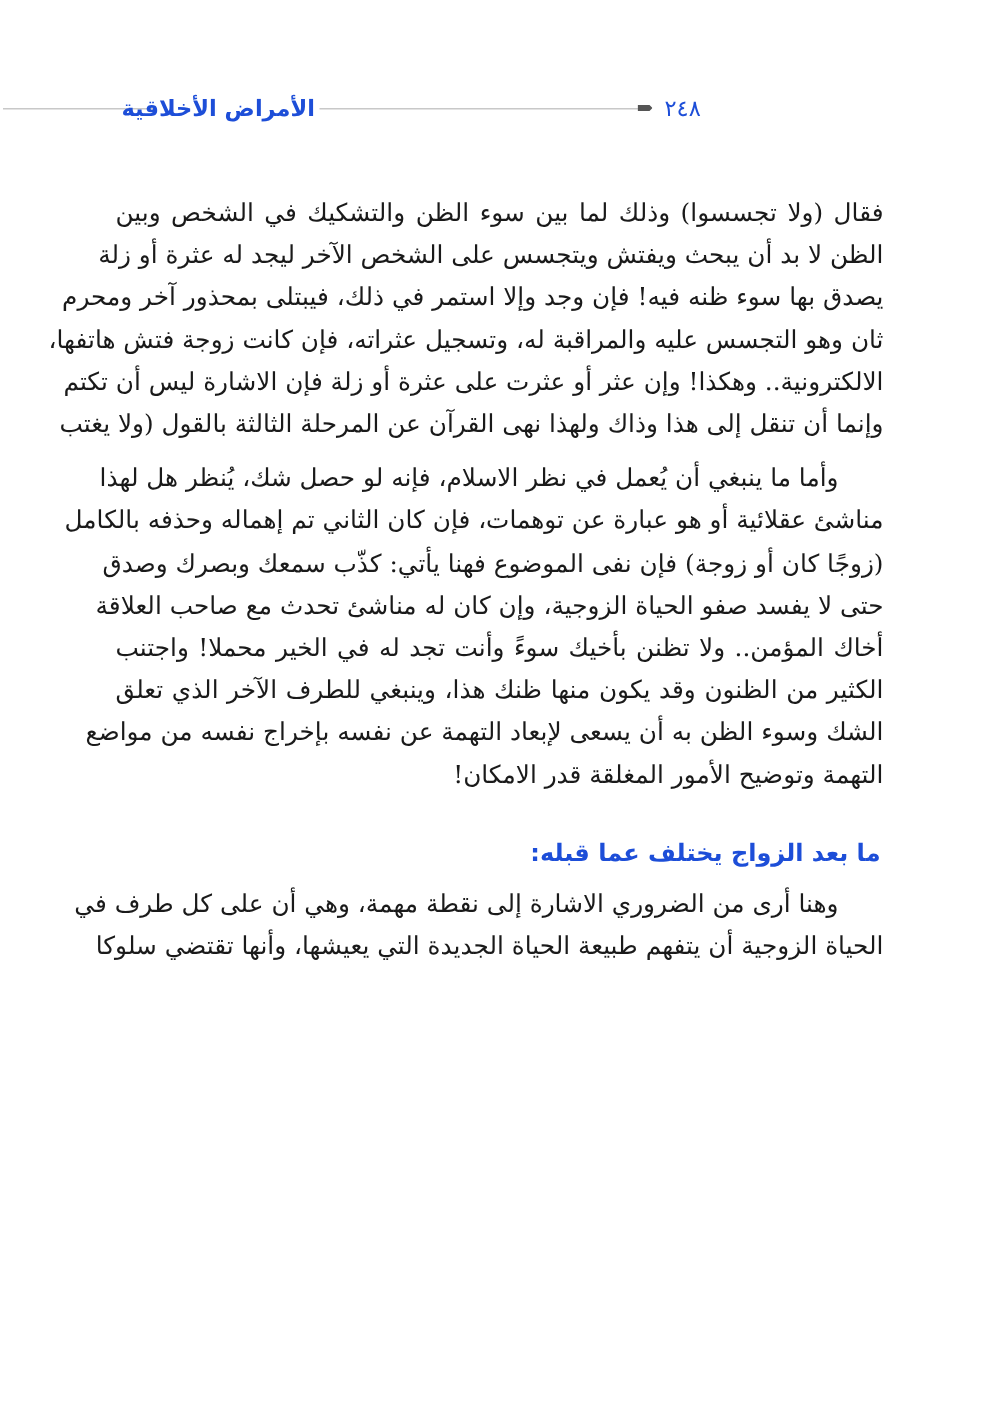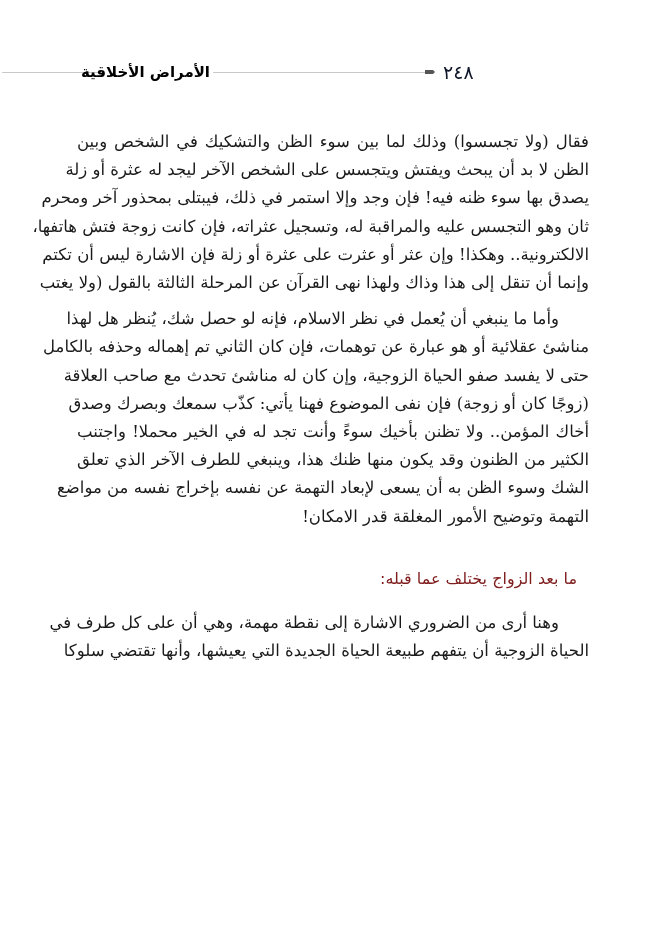--- a/index.html
+++ b/index.html
@@ -33,21 +33,21 @@
     .header-title {
       position: absolute;
       left: 110px;
       width: 100px;
       top: 0;
       text-align: center;
       direction: rtl;
       font-family: "DejaVu Sans", "Liberation Sans", sans-serif;
       font-weight: bold;
       font-size: 15px;
-      color: #000000;
+      color: #1d4ed8;
       line-height: 24px;
       white-space: nowrap;
     }
     .header-rule-right {
       position: absolute;
       left: 213px;
       width: 218px;
       top: 12px;
       height: 1px;
       background: #c8c8c8;
@@ -58,22 +58,22 @@
       top: 10px;
       width: 10px;
       height: 4px;
       background: #555;
       clip-path: polygon(0 0, 80% 0, 100% 50%, 80% 100%, 0 100%);
     }
     .page-number {
       position: absolute;
       left: 443px;
       top: 0;
-      font-size: 19px;
-      color: #0f172a;
+      font-size: 15px;
+      color: #1d4ed8;
       line-height: 24px;
       font-family: "DejaVu Sans", "Liberation Sans", sans-serif;
     }
     .content {
       position: absolute;
       top: 128px;
       left: 77px;
       width: 512px;
       direction: rtl;
       font-size: 16.5px;
@@ -94,24 +94,24 @@
       text-align-last: right;
     }
     .para-gap {
       height: 8px;
     }
     .indent {
       padding-right: 30px;
     }
     .section-heading {
       font-family: "DejaVu Sans", "Liberation Sans", sans-serif;
-      font-weight: normal;
+      font-weight: bold;
       font-size: 16px;
-      color: #7f1d1d;
-      margin: 12px;
+      color: #1d4ed8;
+      margin: 2px;
       line-height: 28px;
     }
     .heading-gap-top { height: 22px; }
     .heading-gap-bottom { height: 4px; }
   </style>
 </head>
 <body>
 
 <div class="page-header">
   <div class="header-rule-left"></div>
@@ -129,22 +129,22 @@
     <span class="line">ثان وهو التجسس عليه والمراقبة له، وتسجيل عثراته، فإن كانت زوجة فتش هاتفها،</span>
     <span class="line">الالكترونية.. وهكذا! وإن عثر أو عثرت على عثرة أو زلة فإن الاشارة ليس أن تكتم</span>
     <span class="line">وإنما أن تنقل إلى هذا وذاك ولهذا نهى القرآن عن المرحلة الثالثة بالقول (ولا يغتب</span>
   </p>
 
   <div class="para-gap"></div>
 
   <p>
     <span class="line indent">وأما ما ينبغي أن يُعمل في نظر الاسلام، فإنه لو حصل شك، يُنظر هل لهذا</span>
     <span class="line">مناشئ عقلائية أو هو عبارة عن توهمات، فإن كان الثاني تم إهماله وحذفه بالكامل</span>
+    <span class="line">(زوجًا كان أو زوجة) فإن نفى الموضوع فهنا يأتي: كذّب سمعك وبصرك وصدق</span>
     <span class="line">حتى لا يفسد صفو الحياة الزوجية، وإن كان له مناشئ تحدث مع صاحب العلاقة</span>
-    <span class="line">(زوجًا كان أو زوجة) فإن نفى الموضوع فهنا يأتي: كذّب سمعك وبصرك وصدق</span>
     <span class="line">أخاك المؤمن.. ولا تظنن بأخيك سوءً وأنت تجد له في الخير محملا! واجتنب</span>
     <span class="line">الكثير من الظنون وقد يكون منها ظنك هذا، وينبغي للطرف الآخر الذي تعلق</span>
     <span class="line">الشك وسوء الظن به أن يسعى لإبعاد التهمة عن نفسه بإخراج نفسه من مواضع</span>
     <span class="line last">التهمة وتوضيح الأمور المغلقة قدر الامكان!</span>
   </p>
 
   <div class="heading-gap-top"></div>
   <h3 class="section-heading">ما بعد الزواج يختلف عما قبله:</h3>
   <div class="heading-gap-bottom"></div>
 

